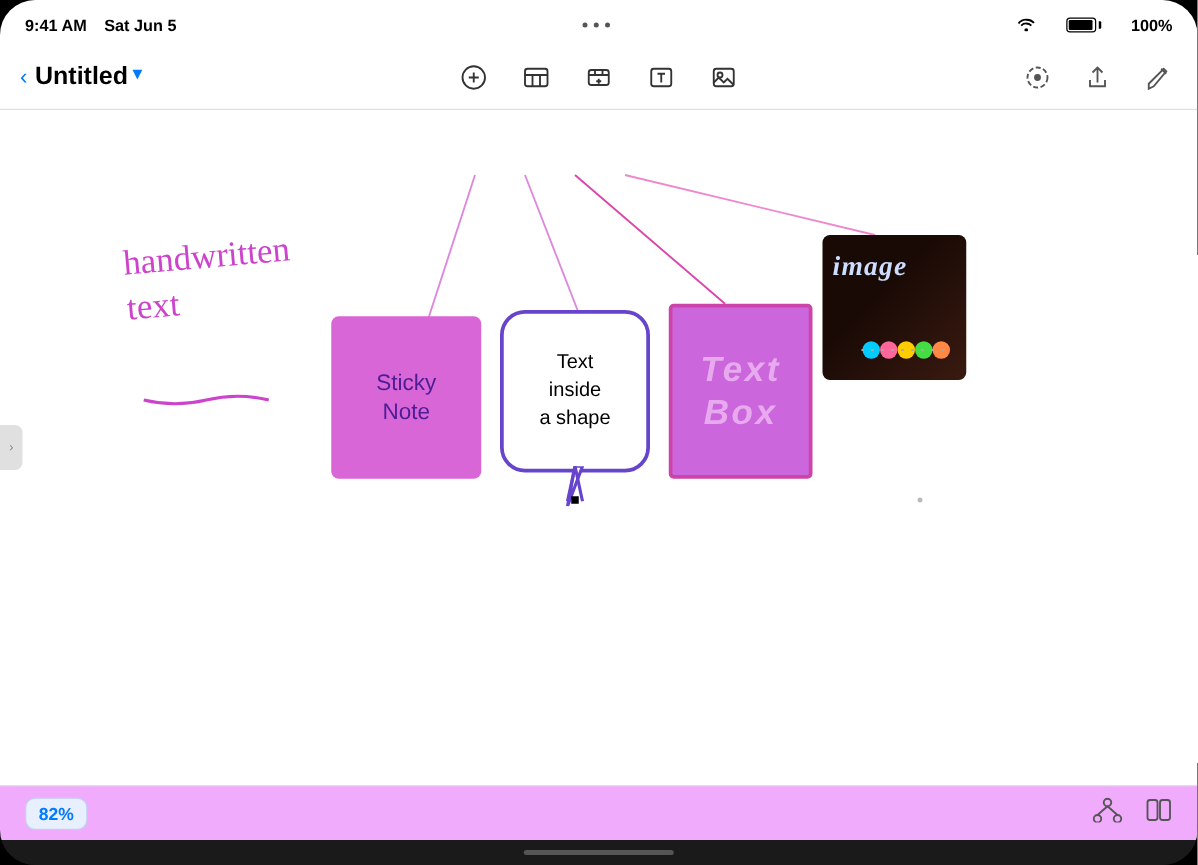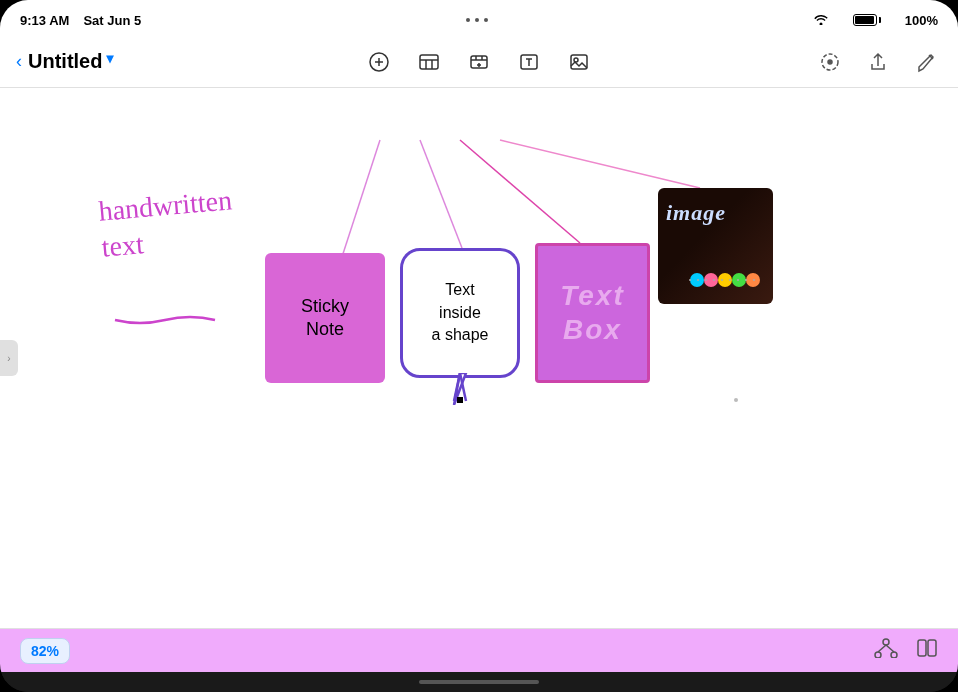--- a/index.html
+++ b/index.html
@@ -242,21 +242,21 @@
       top: 165px;
       width: 120px;
       height: 130px;
       background: #d966d6;
       border-radius: 6px;
       display: flex;
       align-items: center;
       justify-content: center;
       font-size: 18px;
       font-weight: 500;
-      color: #000000;
+      color: #4c1d95;
       text-align: center;
       line-height: 1.3;
       cursor: pointer;
     }
 
     .speech-bubble {
       position: absolute;
       left: 400px;
       top: 160px;
       width: 120px;
@@ -381,21 +381,21 @@
       border-radius: 50%;
     }
   </style>
 </head>
 <body>
 
 <div class="ipad-frame">
 
   <div class="status-bar">
     <div class="status-left">
-      <span>9:13 AM</span>
+      <span>9:41 AM</span>
       <span>Sat Jun 5</span>
     </div>
     <div class="status-center">
       <div class="status-dot"></div>
       <div class="status-dot"></div>
       <div class="status-dot"></div>
     </div>
     <div class="status-right">
       <span>
         <svg width="16" height="12" viewBox="0 0 16 12" fill="#000">

